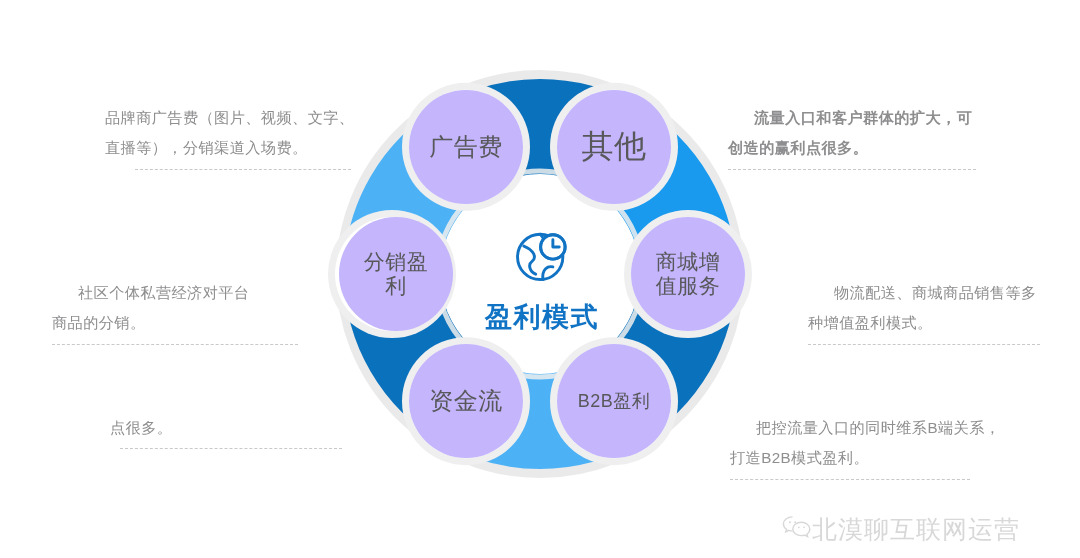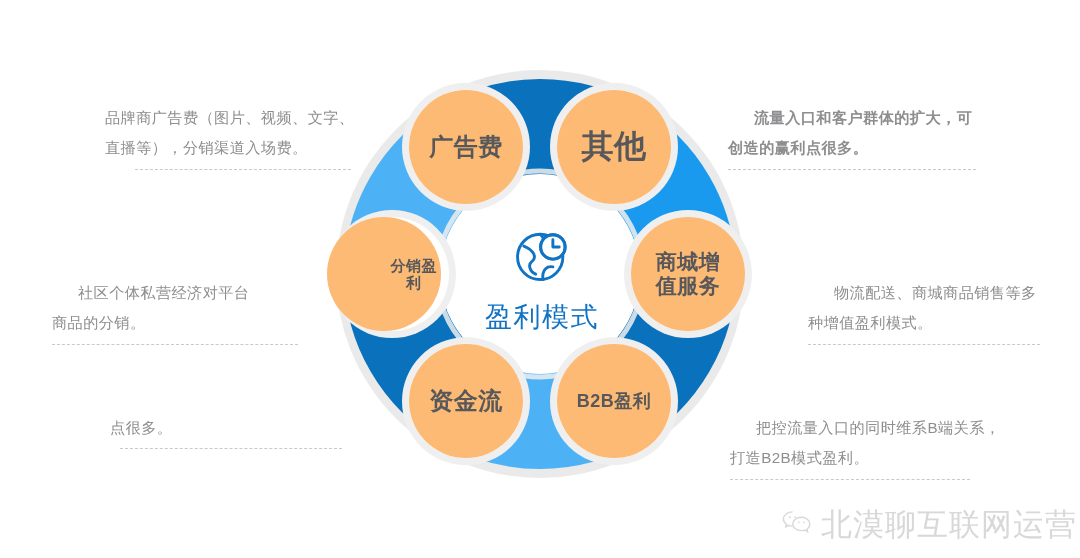--- a/index.html
+++ b/index.html
@@ -18,49 +18,48 @@
     position:absolute;
     left:268px; top:38px;
     width:545px; height:470px;
   }
   #ringsvg { position:absolute; left:0; top:0; width:545px; height:470px; }
 
   
   .node {
     position:absolute;
     border-radius:50%;
-    background:#fdba74;
+    background:#c4b5fd;
     display:flex;
     align-items:center;
     justify-content:center;
     text-align:center;
     color:#58585a;
     line-height:1.16;
     letter-spacing:0.5px;
     z-index:4;
-    font-weight:bold;
   }
   .node .lbl { display:block; padding:0 4px; }
 
   
   #center {
     position:absolute;
     left:176px; top:168px;
     width:196px; height:150px;
     display:flex;
     flex-direction:column;
     align-items:center;
     justify-content:center;
     z-index:5;
   }
   #center .globe { display:block; }
   #center .ctitle {
     margin-top:10px;
     font-size:27px;
-    font-weight:normal;
+    font-weight:bold;
     color:#1173c4;
     letter-spacing:1.5px;
     text-shadow:0 1px 0 rgba(255,255,255,.9);
   }
 
   
   .note {
     position:absolute;
     color:#8e8e90;
     font-size:15.2px;
@@ -94,23 +93,22 @@
 
   #note-br { left:730px; top:413px; width:300px; }
   #note-br .rule { width:240px; margin-left:0px; }
 
   
   #watermark {
     position:absolute;
     left:782px; bottom:12px;
     display:flex;
     align-items:center;
-    gap:9px;
     color:#d8d8d8;
-    font-size:31px;
+    font-size:25px;
     letter-spacing:1px;
     z-index:6;
     user-select:none;
   }
   #watermark .wm-text { white-space:nowrap; }
 </style>
 </head>
 <body>
 
 <div id="stage">
@@ -188,21 +186,21 @@
     </div>
 
     <div class="node" style="left:289px; top:306.2px; width:114px; height:114px; font-size:18px;">
       <span class="lbl">B2B盈利</span>
     </div>
 
     <div class="node" style="left:141px; top:306.2px; width:114px; height:114px; font-size:24px;">
       <span class="lbl">资金流</span>
     </div>
 
-    <div class="node" style="left:59px; top:179px; width:114px; height:114px; font-size:15px;justify-content:flex-end;">
+    <div class="node" style="left:71px; top:179px; width:114px; height:114px; font-size:21px;">
       <span class="lbl">分销盈<br>利</span>
     </div>
 
     <div id="center">
       <span class="globe">
         <svg width="58" height="58" viewBox="0 0 64 64" fill="none" stroke="#1173c4" stroke-width="3.2" stroke-linecap="round" stroke-linejoin="round">
           <circle cx="30" cy="33" r="25"></circle>
           <path d="M12 21 q8 3 11 9 q2 5 -2 8 q-4 3 -2 8 q1 4 6 6"></path>
           <path d="M30 8 q6 6 4 12 q-1 4 3 5 q4 1 7 -2"></path>
           <path d="M33 58 q-1 -8 3 -12 q3 -3 8 -2"></path>

